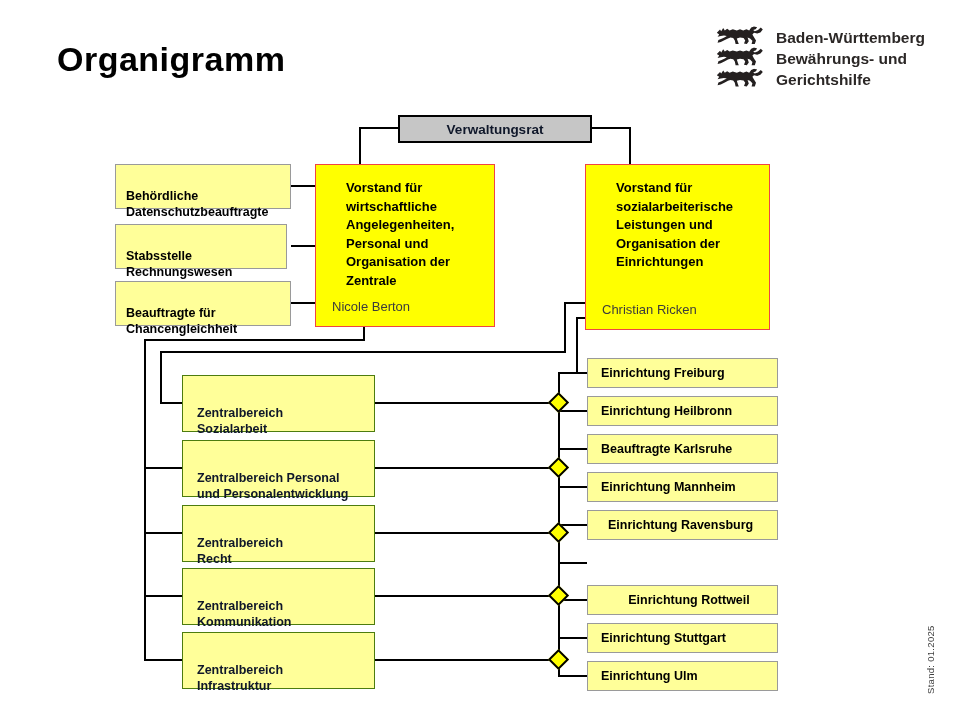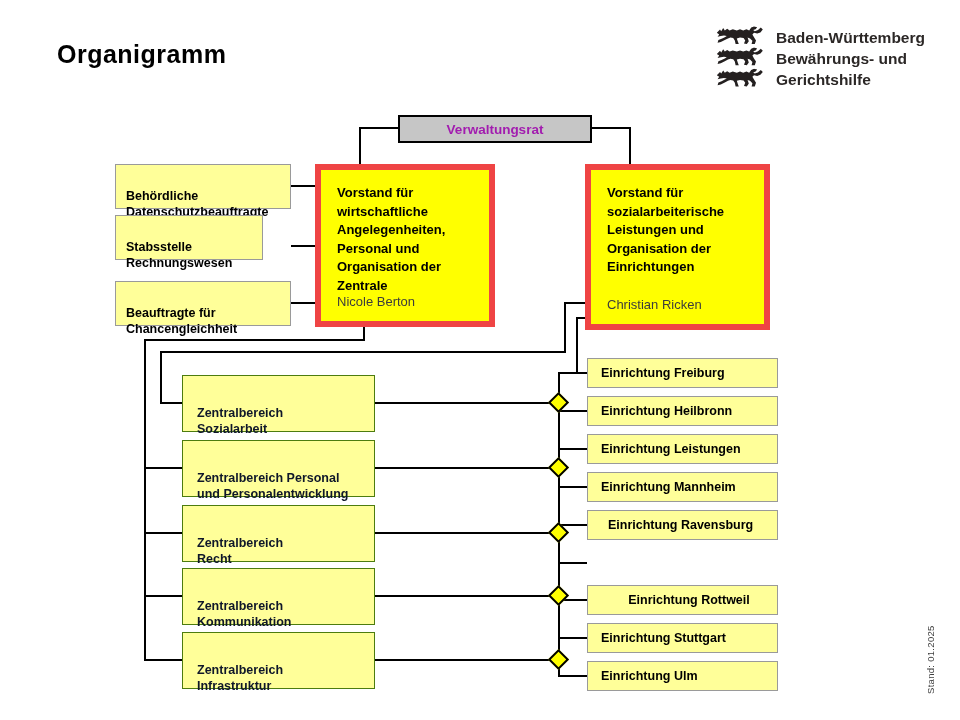--- a/index.html
+++ b/index.html
@@ -1,32 +1,32 @@
 <!DOCTYPE html>
 <html lang="de" style="--accent-yellow: #ffff00; --light-yellow: #ffff99; --board-gray: #c6c6c6; --line-black: #000000;"><head>
 <meta charset="utf-8">
 <style>
   html,body { margin:0; padding:0; background:#fff; font-family:"Liberation Sans", sans-serif; }
   .page { position:relative; width:960px; height:720px; background:#fff; overflow:hidden; }
 
-  .page-title { position:absolute; left:57px; top:40px; margin:0; font-size:25px; font-weight:bold;
+  .page-title { position:absolute; left:57px; top:40px; margin:0; font-size:34px; font-weight:bold;
                 letter-spacing:.5px; color:#000; }
 
   
   .logo { position:absolute; left:716px; top:26px; display:flex; gap:12px; align-items:flex-start; }
   .logo-mark { width:48px; height:64px; }
   .logo-text { font-size:15.5px; font-weight:bold; line-height:21px; color:#2b2726; white-space:pre-line; padding-top:1px; }
 
   
   .box { position:absolute; box-sizing:border-box; }
 
   .board { background:var(--board-gray,#c6c6c6); border:2px solid #000; display:flex; align-items:center;
-           justify-content:center; font-weight:bold; font-size:13.5px; color:#a21caf; }
-
-  .exec { background:var(--accent-yellow,#ffff00); border:6px solid #ef4444; padding:14px 16px; }
+           justify-content:center; font-weight:bold; font-size:13.5px; color:#0f172a; }
+
+  .exec { background:var(--accent-yellow,#ffff00); border:1px solid #ef4444; padding:14px 30px; }
   .exec-title { font-weight:bold; font-size:13px; line-height:18.5px; color:#000; white-space:pre-line; }
   .exec-name { position:absolute; left:16px; bottom:12px; font-size:13px; color:#3c3c3c; }
 
   .staff { background:var(--light-yellow,#ffff99); border:1px solid #9a9a9a; padding:7px 10px;
            font-weight:bold; font-size:12.5px; line-height:16px; color:#000; white-space:pre-line; }
 
   .central { background:var(--light-yellow,#ffff99); border:1px solid #4d7c0f; padding:12px 14px;
              font-weight:bold; font-size:12.5px; line-height:16.5px; color:#0f172a; white-space:pre-line; }
 
   .facility { background:var(--light-yellow,#ffff99); border:1px solid #9a9a9a; display:flex; align-items:center;
@@ -87,21 +87,21 @@
 Leistungen und
 Organisation der
 Einrichtungen</div>
     <div class="exec-name">Christian Ricken</div>
   </div>
 
   <div class="box staff" style="left:115px; top:164px; width:176px; height:45px;">
     <span>Behördliche
 Datenschutzbeauftragte</span>
   </div>
-  <div class="box staff" style="left:115px; top:215px; width:148px; height:45px;">
+  <div class="box staff" style="left:115px; top:224px; width:172px; height:45px;">
     <span>Stabsstelle
 Rechnungswesen</span>
   </div>
   <div class="box staff" style="left:115px; top:281px; width:176px; height:45px;">
     <span>Beauftragte für
 Chancengleichheit</span>
   </div>
 
   <div class="box central" style="left:182px; top:375px; width:193px; height:57px;">
     <span>Zentralbereich
@@ -124,21 +124,21 @@
 Infrastruktur</span>
   </div>
 
   <div class="box facility" style="left:587px; top:358px; width:191px; height:30px;">
     <span>Einrichtung Freiburg</span>
   </div>
   <div class="box facility" style="left:587px; top:396px; width:191px; height:30px;">
     <span>Einrichtung Heilbronn</span>
   </div>
   <div class="box facility" style="left:587px; top:434px; width:191px; height:30px;">
-    <span>Einrichtung Leistungen</span>
+    <span>Beauftragte Karlsruhe</span>
   </div>
   <div class="box facility" style="left:587px; top:472px; width:191px; height:30px;">
     <span>Einrichtung Mannheim</span>
   </div>
   <div class="box facility" style="left:587px; top:510px; width:191px; height:30px;padding-left:20px;">
     <span>Einrichtung Ravensburg</span>
   </div>
   <div class="box facility" style="left:587px; top:585px; width:191px; height:30px;justify-content:center;">
     <span>Einrichtung Rottweil</span>
   </div>

